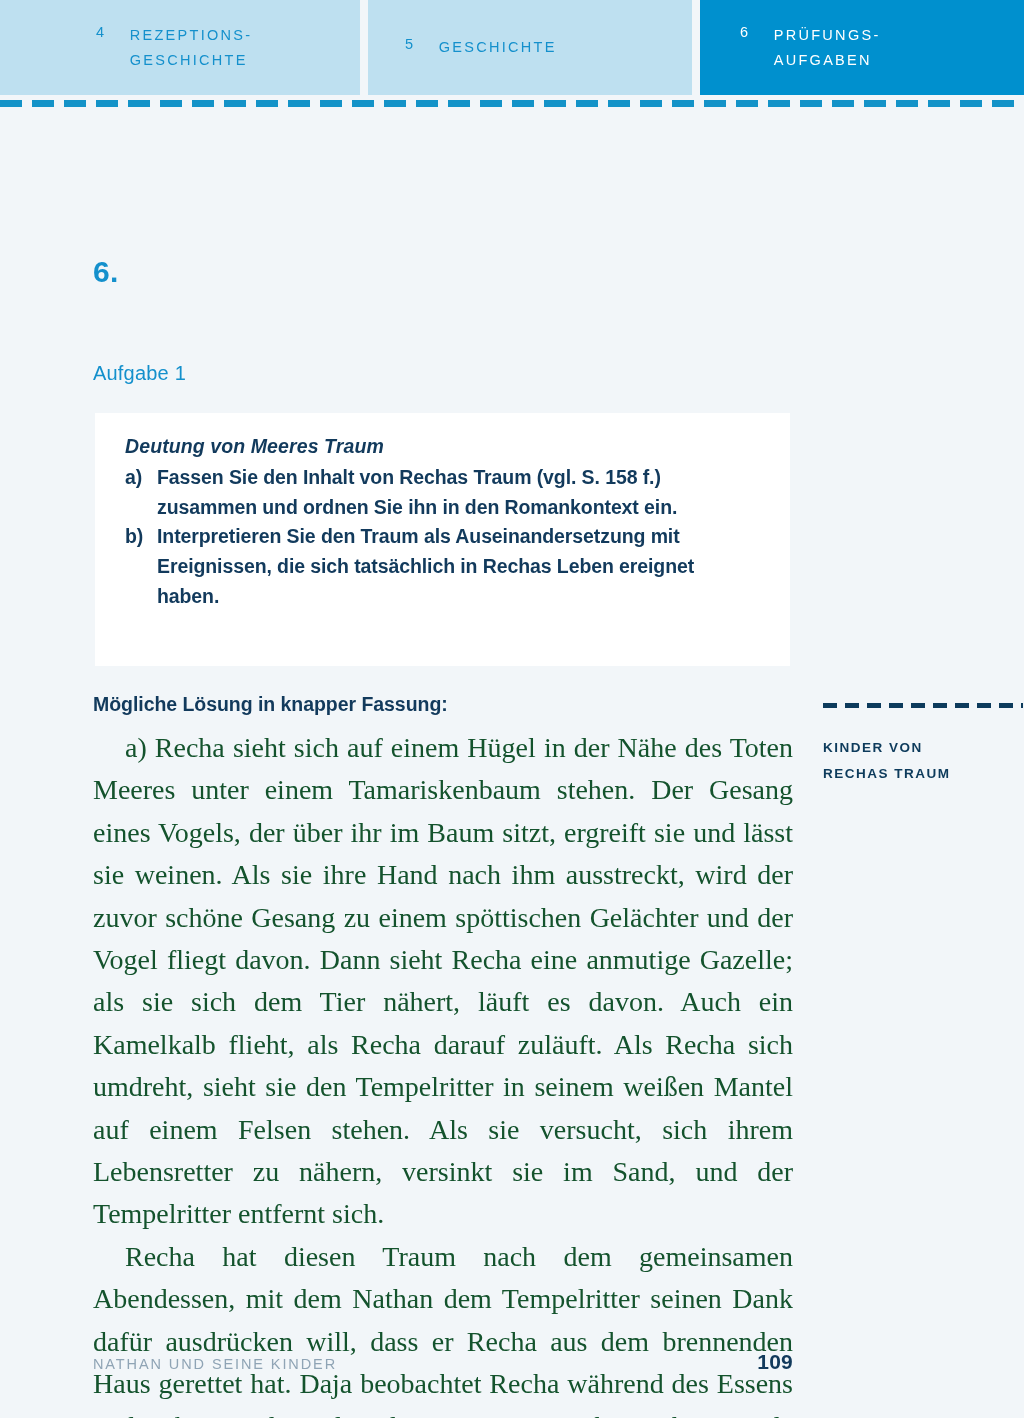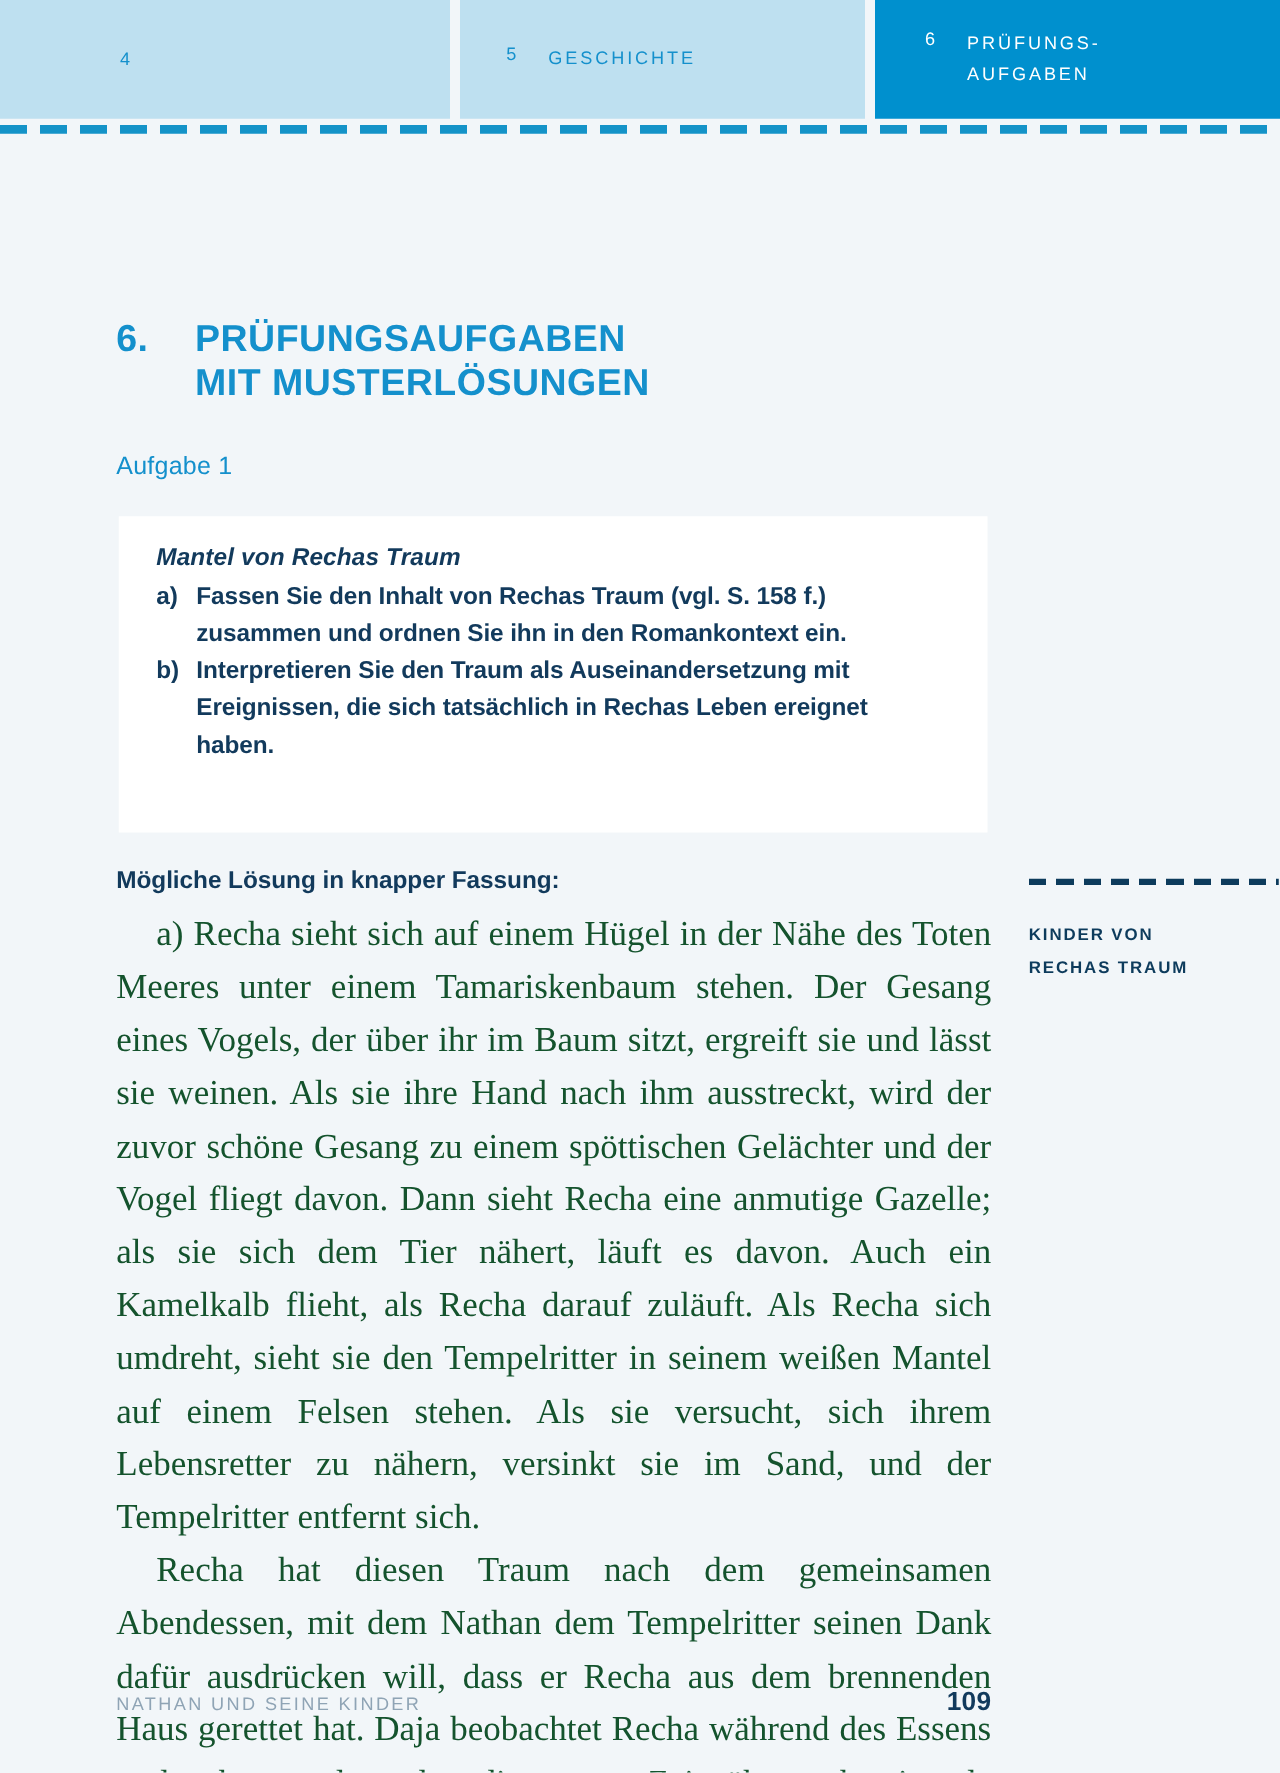--- a/index.html
+++ b/index.html
@@ -243,20 +243,22 @@
 </style>
 </head>
 <body>
 
 <div class="page">
 
   <div class="tab-bar">
     <div class="tab tab-1">
       <div class="tab-inner">
         <span class="tab-num">4</span>
+        <span class="tab-label">REZEPTIONS-
+GESCHICHTE</span>
       </div>
     </div>
     <div class="tab-gap"></div>
     <div class="tab tab-2">
       <div class="tab-inner">
         <span class="tab-num">5</span>
         <span class="tab-label">GESCHICHTE</span>
       </div>
     </div>
     <div class="tab-gap"></div>
@@ -265,28 +267,26 @@
         <span class="tab-num">6</span>
         <span class="tab-label">PRÜFUNGS-
 AUFGABEN</span>
       </div>
     </div>
   </div>
   <div class="tab-rule"></div>
 
   <div class="chapter-title">
     <span class="chapter-num">6.</span>
-    <span class="chapter-name">PRÜFUNGSAUFGABEN
-MIT MUSTERLÖSUNGEN</span>
   </div>
 
   <div class="section-head">Aufgabe 1</div>
 
   <div class="task-box">
-    <div class="task-title">Mantel von Rechas Traum</div>
+    <div class="task-title">Deutung von Meeres Traum</div>
     <ul class="task-list">
       <li class="task-item">
         <span class="task-marker">a)</span>
         <span class="task-text">Fassen Sie den Inhalt von Rechas Traum (vgl. S. 158 f.) zusammen und ordnen Sie ihn in den Romankontext ein.</span>
       </li>
       <li class="task-item">
         <span class="task-marker">b)</span>
         <span class="task-text">Interpretieren Sie den Traum als Auseinandersetzung mit Ereignissen, die sich tatsächlich in Rechas Leben ereignet haben.</span>
       </li>
     </ul>

